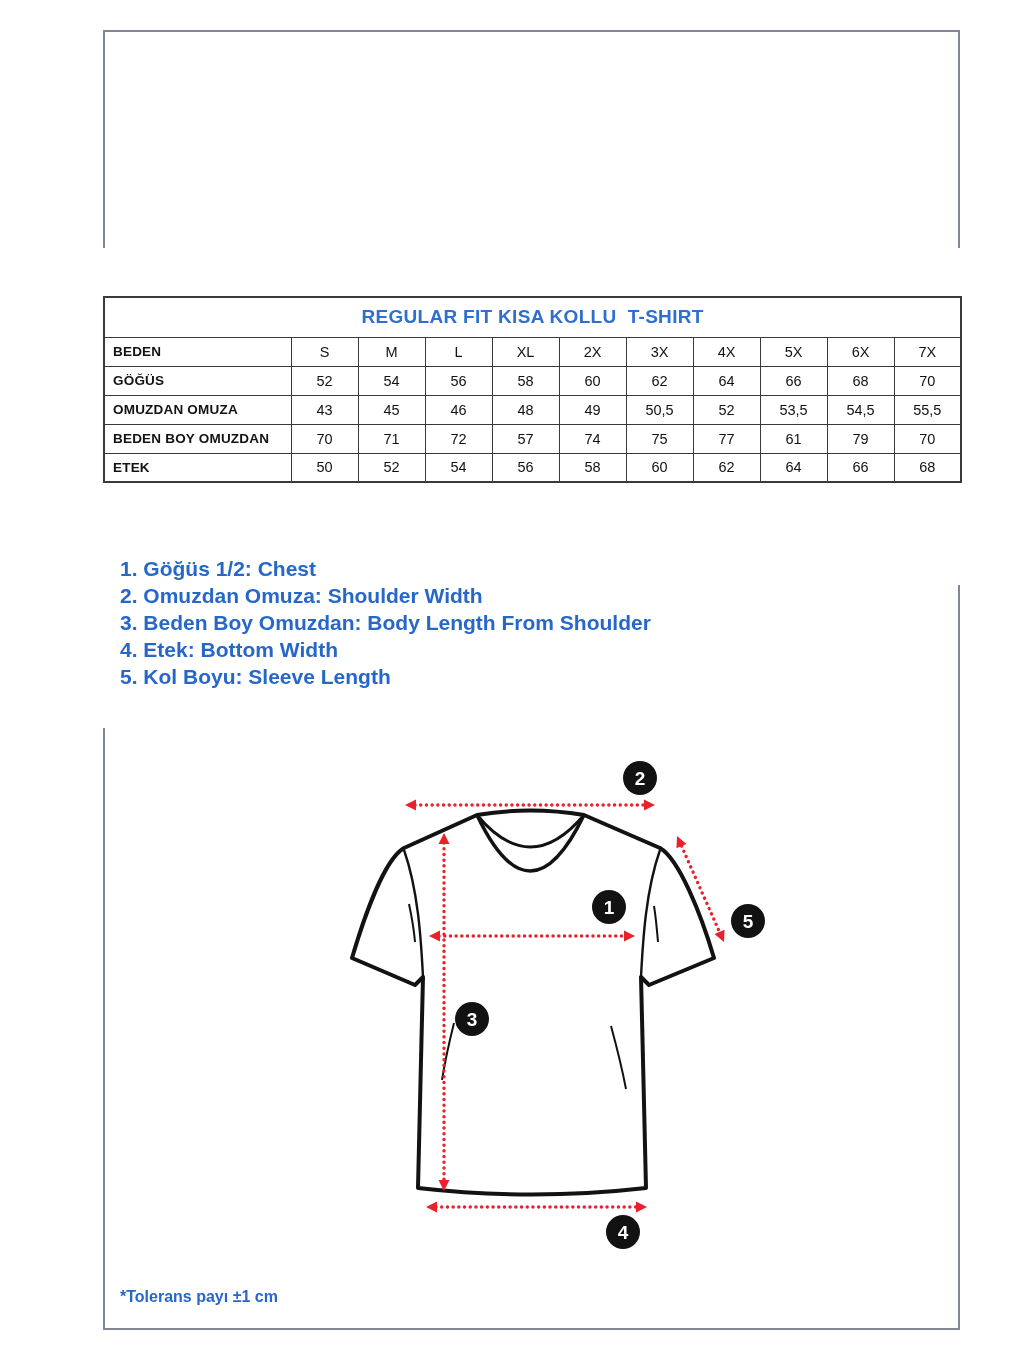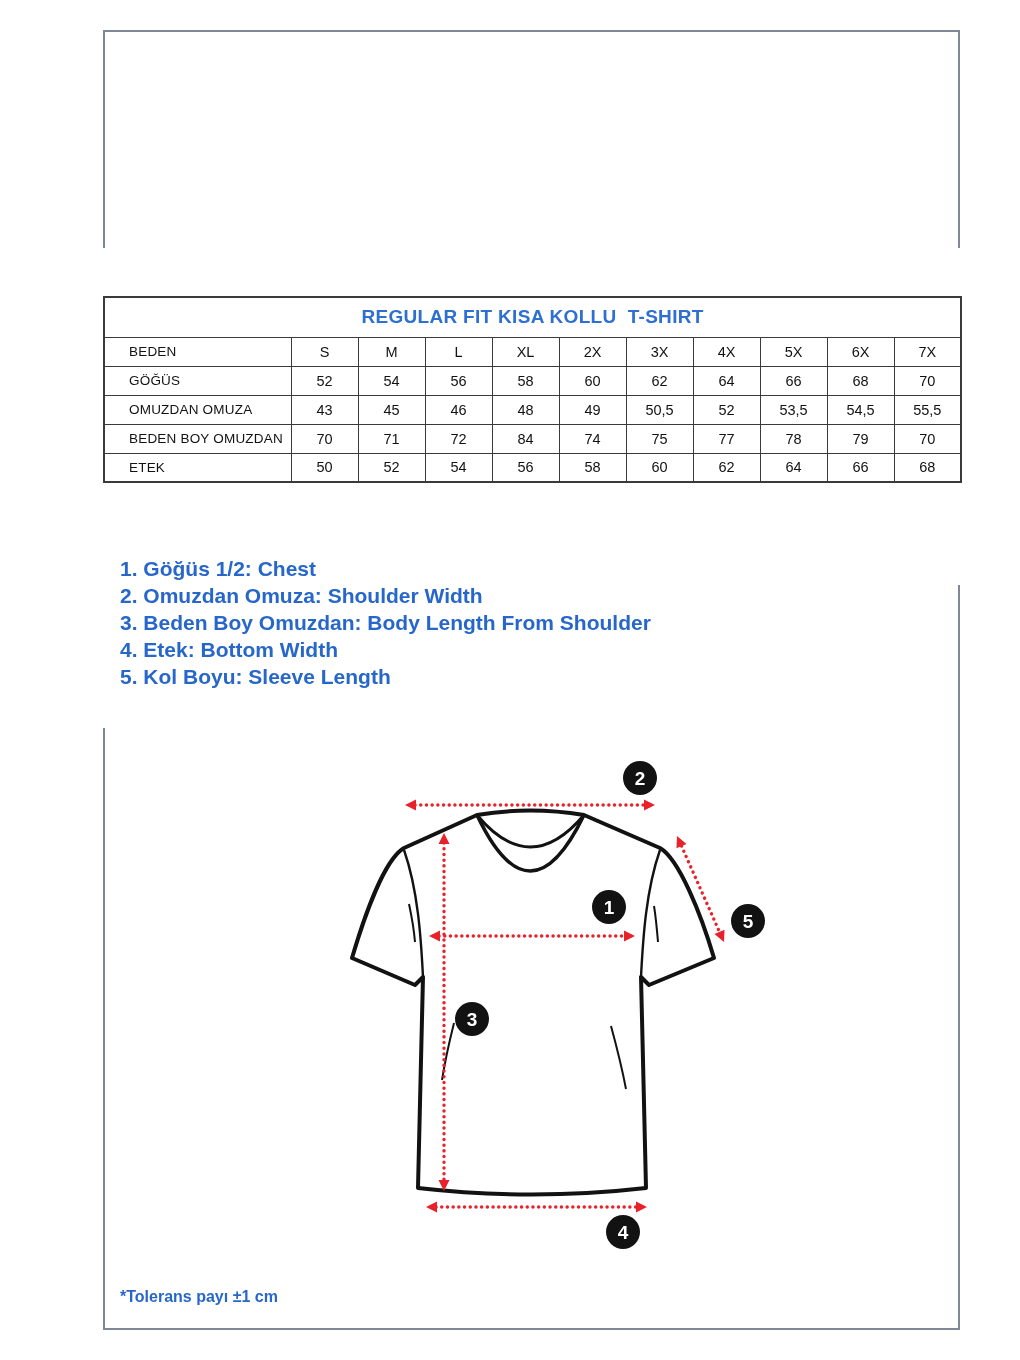--- a/index.html
+++ b/index.html
@@ -21,21 +21,21 @@
     position:absolute;left:81px;top:296px;width:857px;border-collapse:collapse;table-layout:fixed;
     border:2px solid var(--table-border);
   }
   .size-table td,.size-table th{border:1.5px solid var(--table-border);box-sizing:border-box;}
   .title-cell{
     height:40px;text-align:center;color:var(--title-blue);
     font-size:19px;font-weight:600;letter-spacing:.3px;
   }
   .title-cell span{white-space:pre;}
   .label-cell{
-    height:29px;text-align:left;padding-left:24px;font-weight:400;font-size:13.5px;color:#121212;
+    height:29px;text-align:left;padding-left:8px;font-weight:700;font-size:13.5px;color:#121212;
     letter-spacing:.2px;
   }
   .value-cell{height:29px;text-align:center;font-size:14.5px;font-weight:400;color:#121212;padding:0;}
   
   .legend{position:absolute;left:98px;top:561px;}
   .legend p{
     margin:0 0 11px 0;font-size:21px;line-height:16px;font-weight:700;color:var(--legend-blue);
   }
   
   .footnote{
@@ -112,25 +112,25 @@
           <td class="value-cell">52</td>
           <td class="value-cell">53,5</td>
           <td class="value-cell">54,5</td>
           <td class="value-cell">55,5</td>
         </tr>
         <tr>
           <td class="label-cell">BEDEN BOY OMUZDAN</td>
           <td class="value-cell">70</td>
           <td class="value-cell">71</td>
           <td class="value-cell">72</td>
-          <td class="value-cell">84</td>
+          <td class="value-cell">57</td>
           <td class="value-cell">74</td>
           <td class="value-cell">75</td>
           <td class="value-cell">77</td>
-          <td class="value-cell">78</td>
+          <td class="value-cell">61</td>
           <td class="value-cell">79</td>
           <td class="value-cell">70</td>
         </tr>
         <tr>
           <td class="label-cell">ETEK</td>
           <td class="value-cell">50</td>
           <td class="value-cell">52</td>
           <td class="value-cell">54</td>
           <td class="value-cell">56</td>
           <td class="value-cell">58</td>

